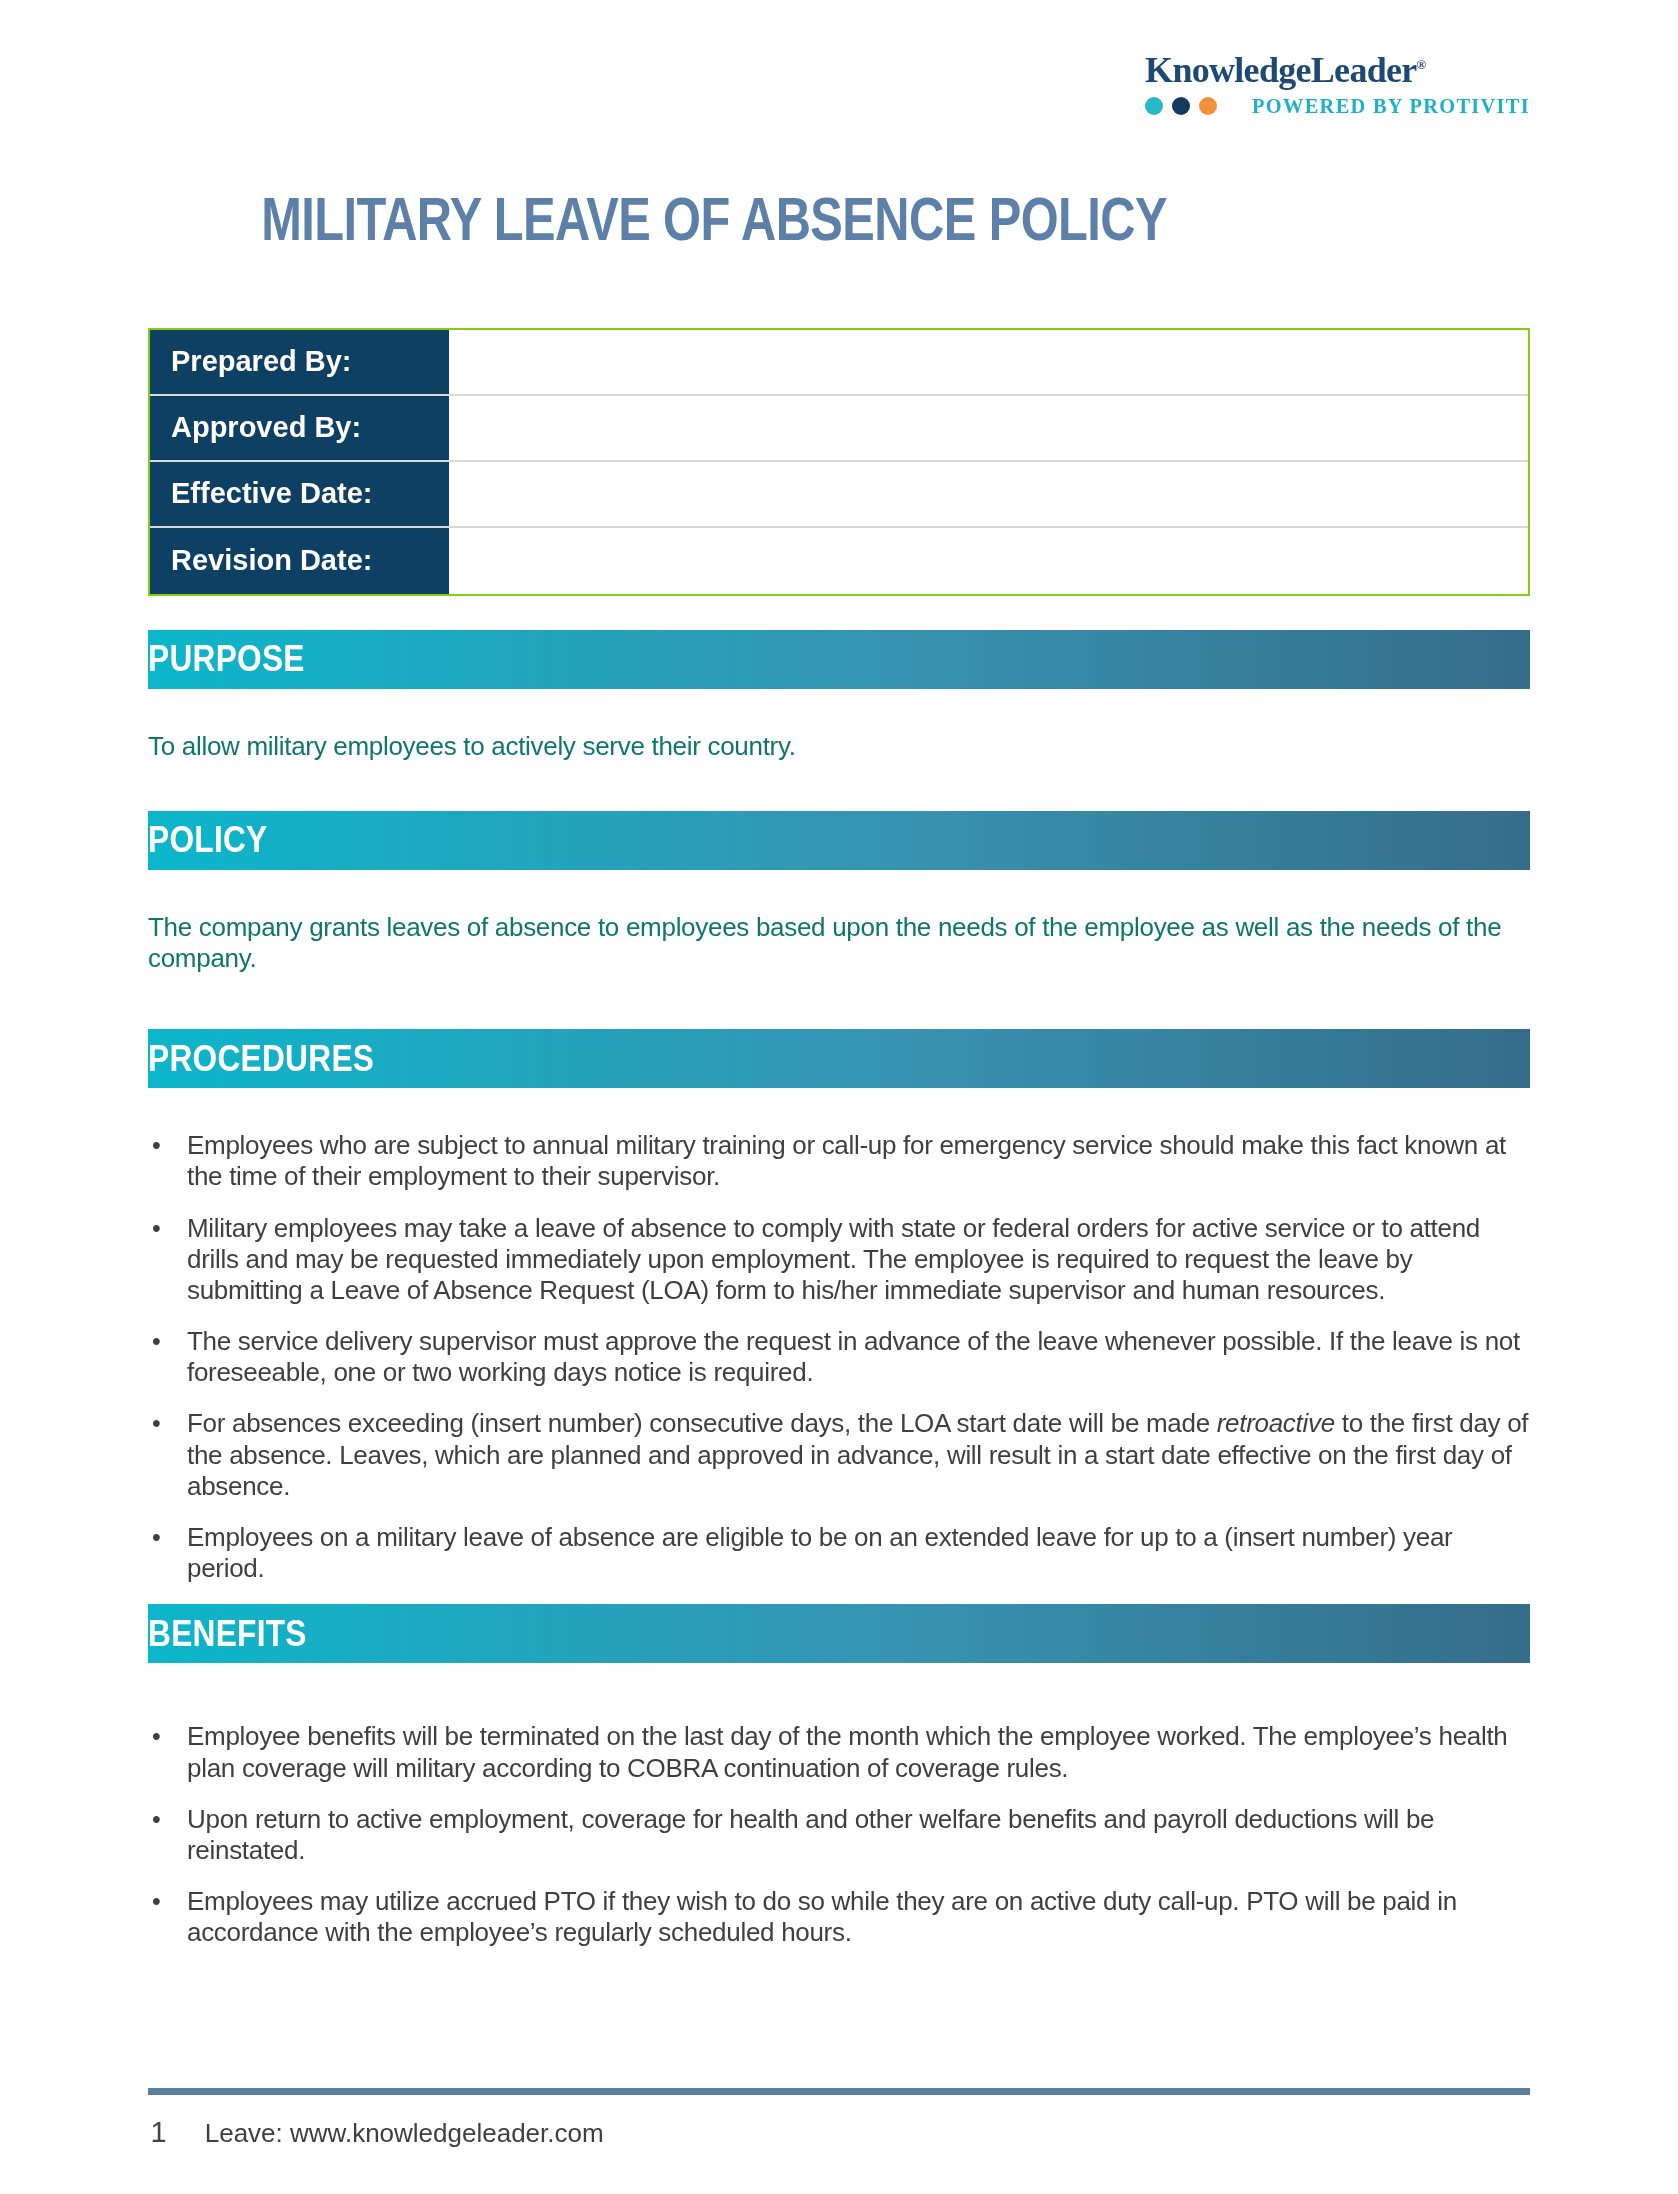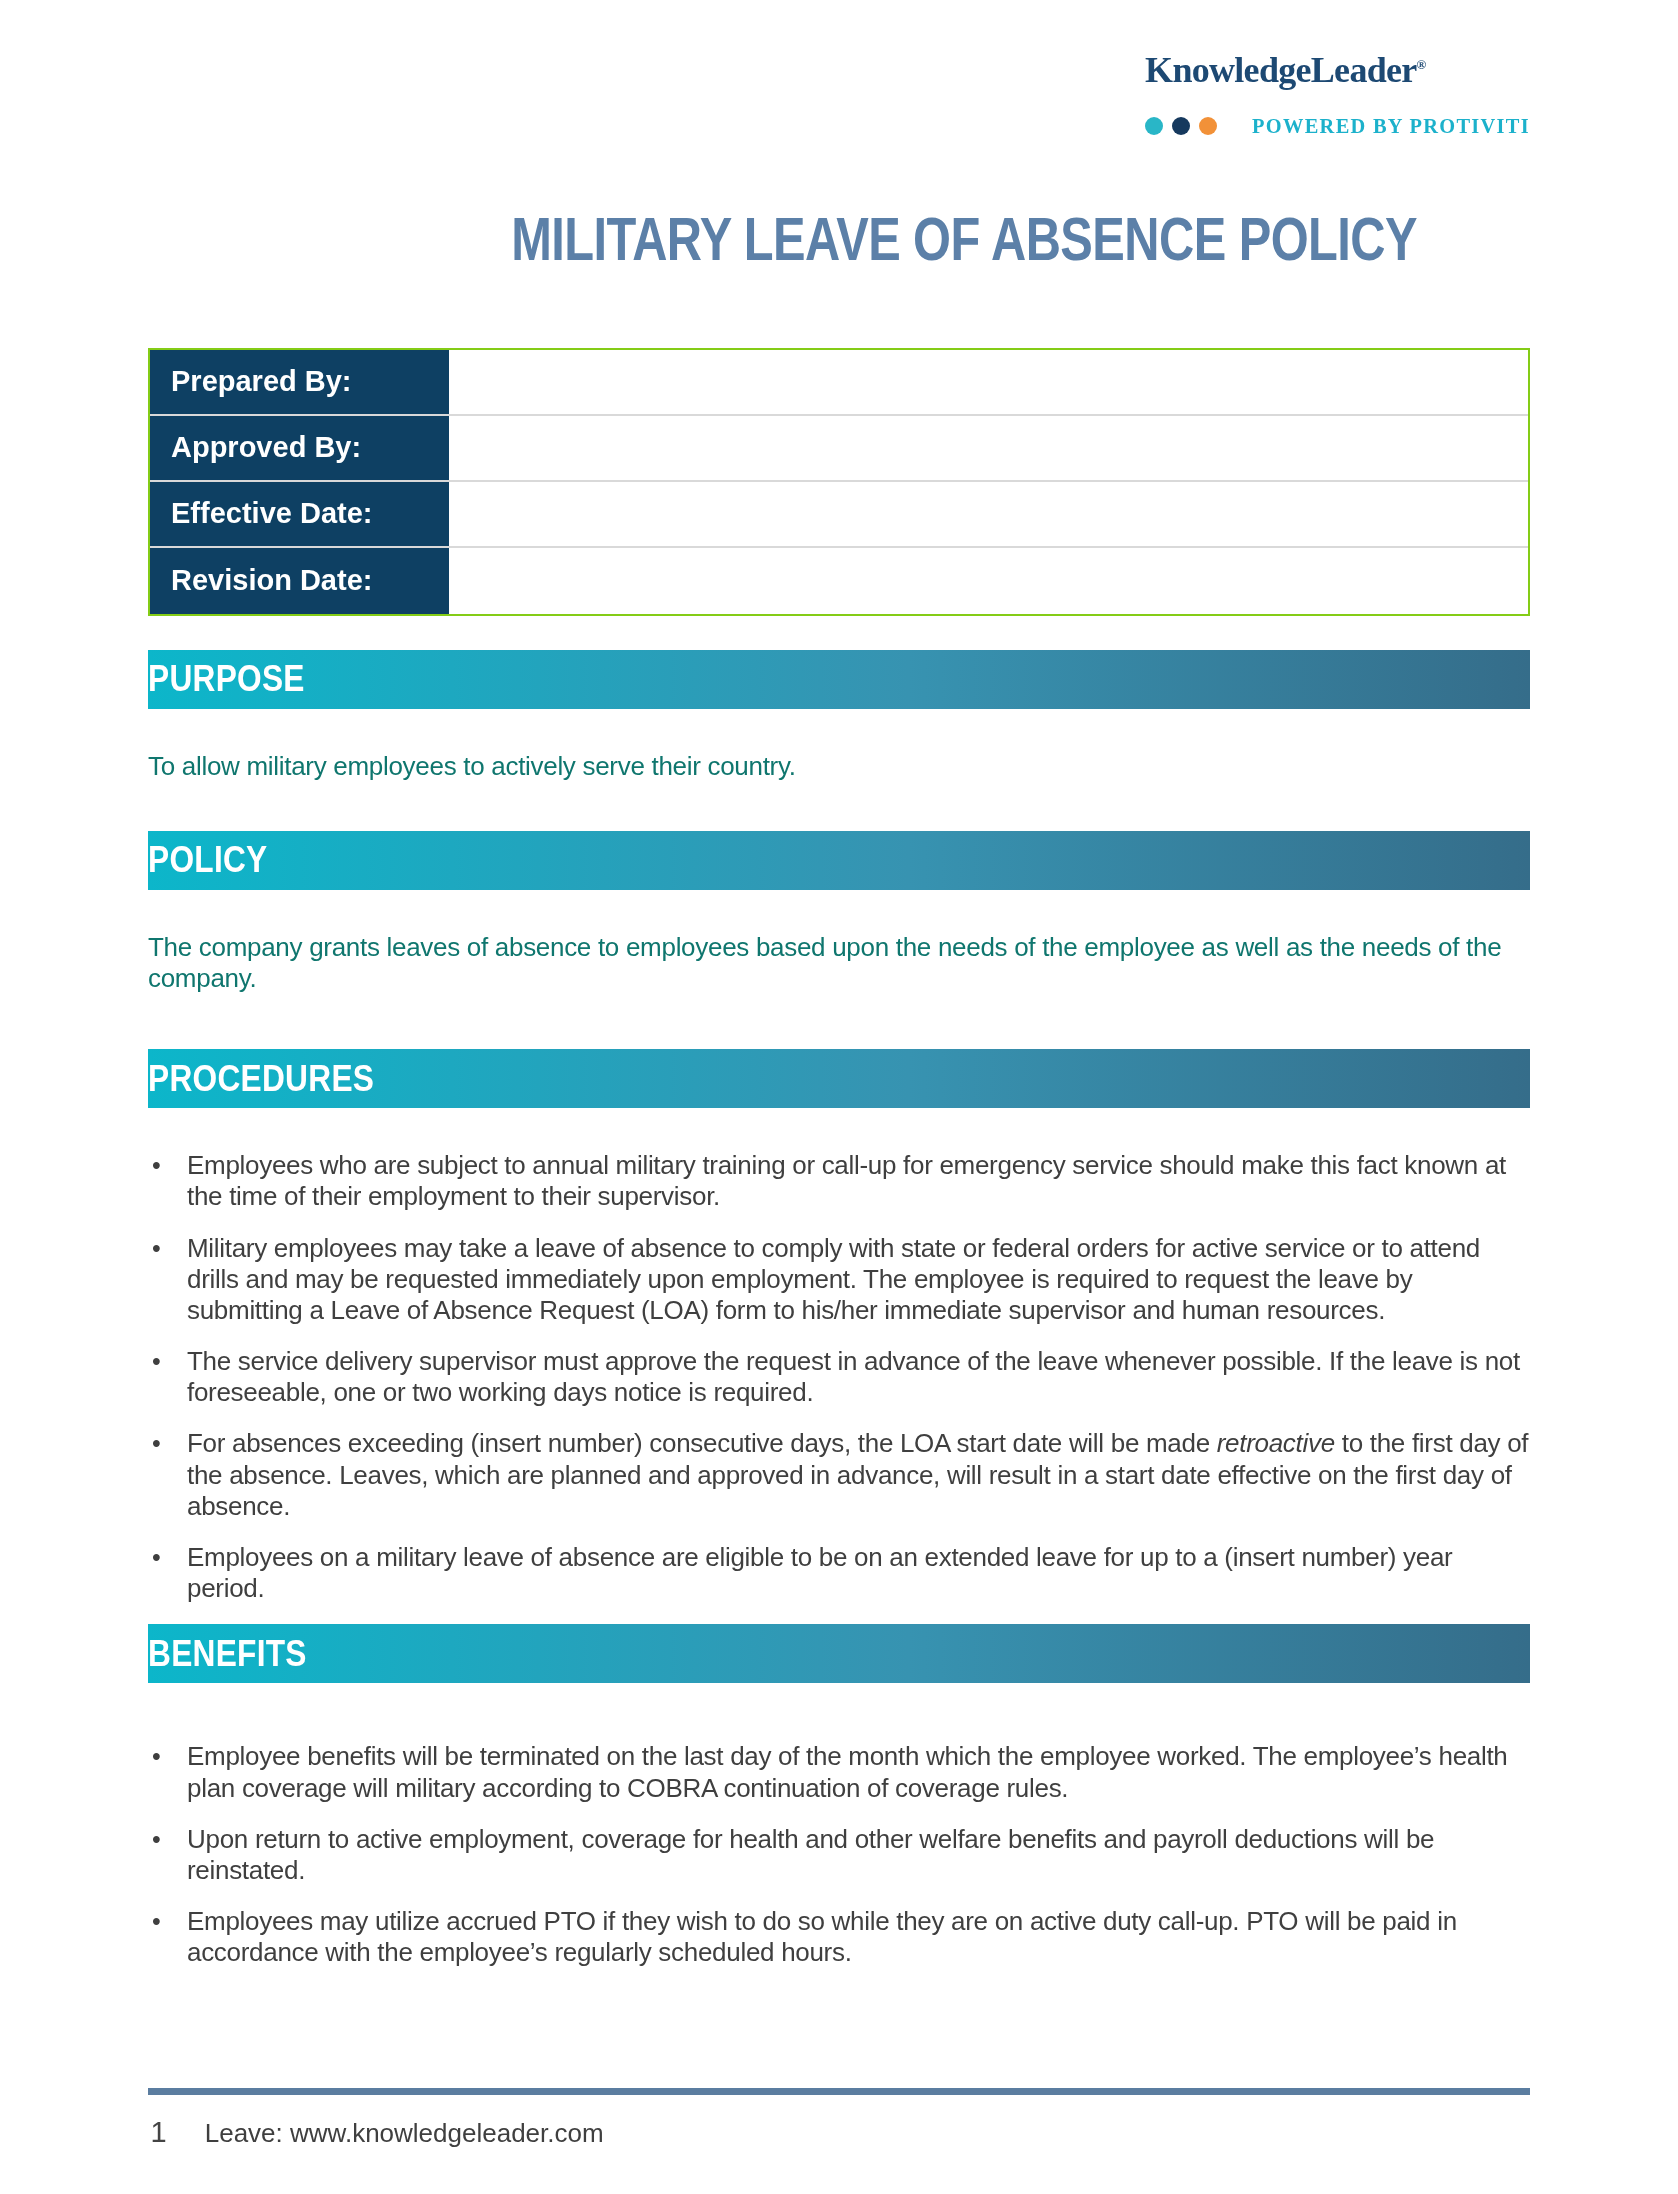--- a/index.html
+++ b/index.html
@@ -11,29 +11,29 @@
     font-family:"Liberation Sans", sans-serif;
     color:#3f3f3f;
     overflow:hidden;
   }
   .content { padding:0 148px; }
 
   
   .logo-block { margin-top:51px; display:flex; flex-direction:column; align-items:flex-start; width:max-content; margin-left:auto;font-family:Liberation Serif, serif; }
   .wordmark { font-size:36px; font-weight:bold; color:#1d4973; letter-spacing:-0.7px; line-height:1.1; }
   .wordmark sup { font-size:13px; font-weight:bold; vertical-align:super; }
-  .tagline-row { display:flex; align-items:center; margin-top:24px; gap:9px; }
+  .tagline-row { display:flex; align-items:center; margin-top:4px; gap:9px; }
   .dot { width:18px; height:18px; border-radius:50%; display:inline-block; }
   .dot.teal { background:#29b6c7; }
   .dot.navy { background:#16395e; }
   .dot.orange { background:#f29138; }
   .tagline { margin-left:26px; font-size:20.4px; font-weight:bold; color:#1cb1cb; letter-spacing:1.3px; }
 
   
-  .doc-title { margin-top:66px; text-align:right; white-space:nowrap; font-size:61px; font-weight:bold; color:#5c80a8; }
+  .doc-title { margin-top:66px; text-align:left; white-space:nowrap; font-size:61px; font-weight:bold; color:#5c80a8; }
   .doc-title .condensed { display:inline-block; transform:scaleX(0.80); transform-origin:center; letter-spacing:-0.7px; }
 
   
   .info-table { margin-top:74px; border:2px solid #84cc16; }
   .info-row { display:flex; border-bottom:2px solid #d9d9d9; height:66px; }
   .info-row:last-child { border-bottom:none; }
   .info-label { width:299px; background:#0e4063; color:#ffffff; font-weight:bold; font-size:29px;
                 display:flex; align-items:center; padding-left:21px; flex-shrink:0; }
   .info-value { flex:1; background:#ffffff; }
 

